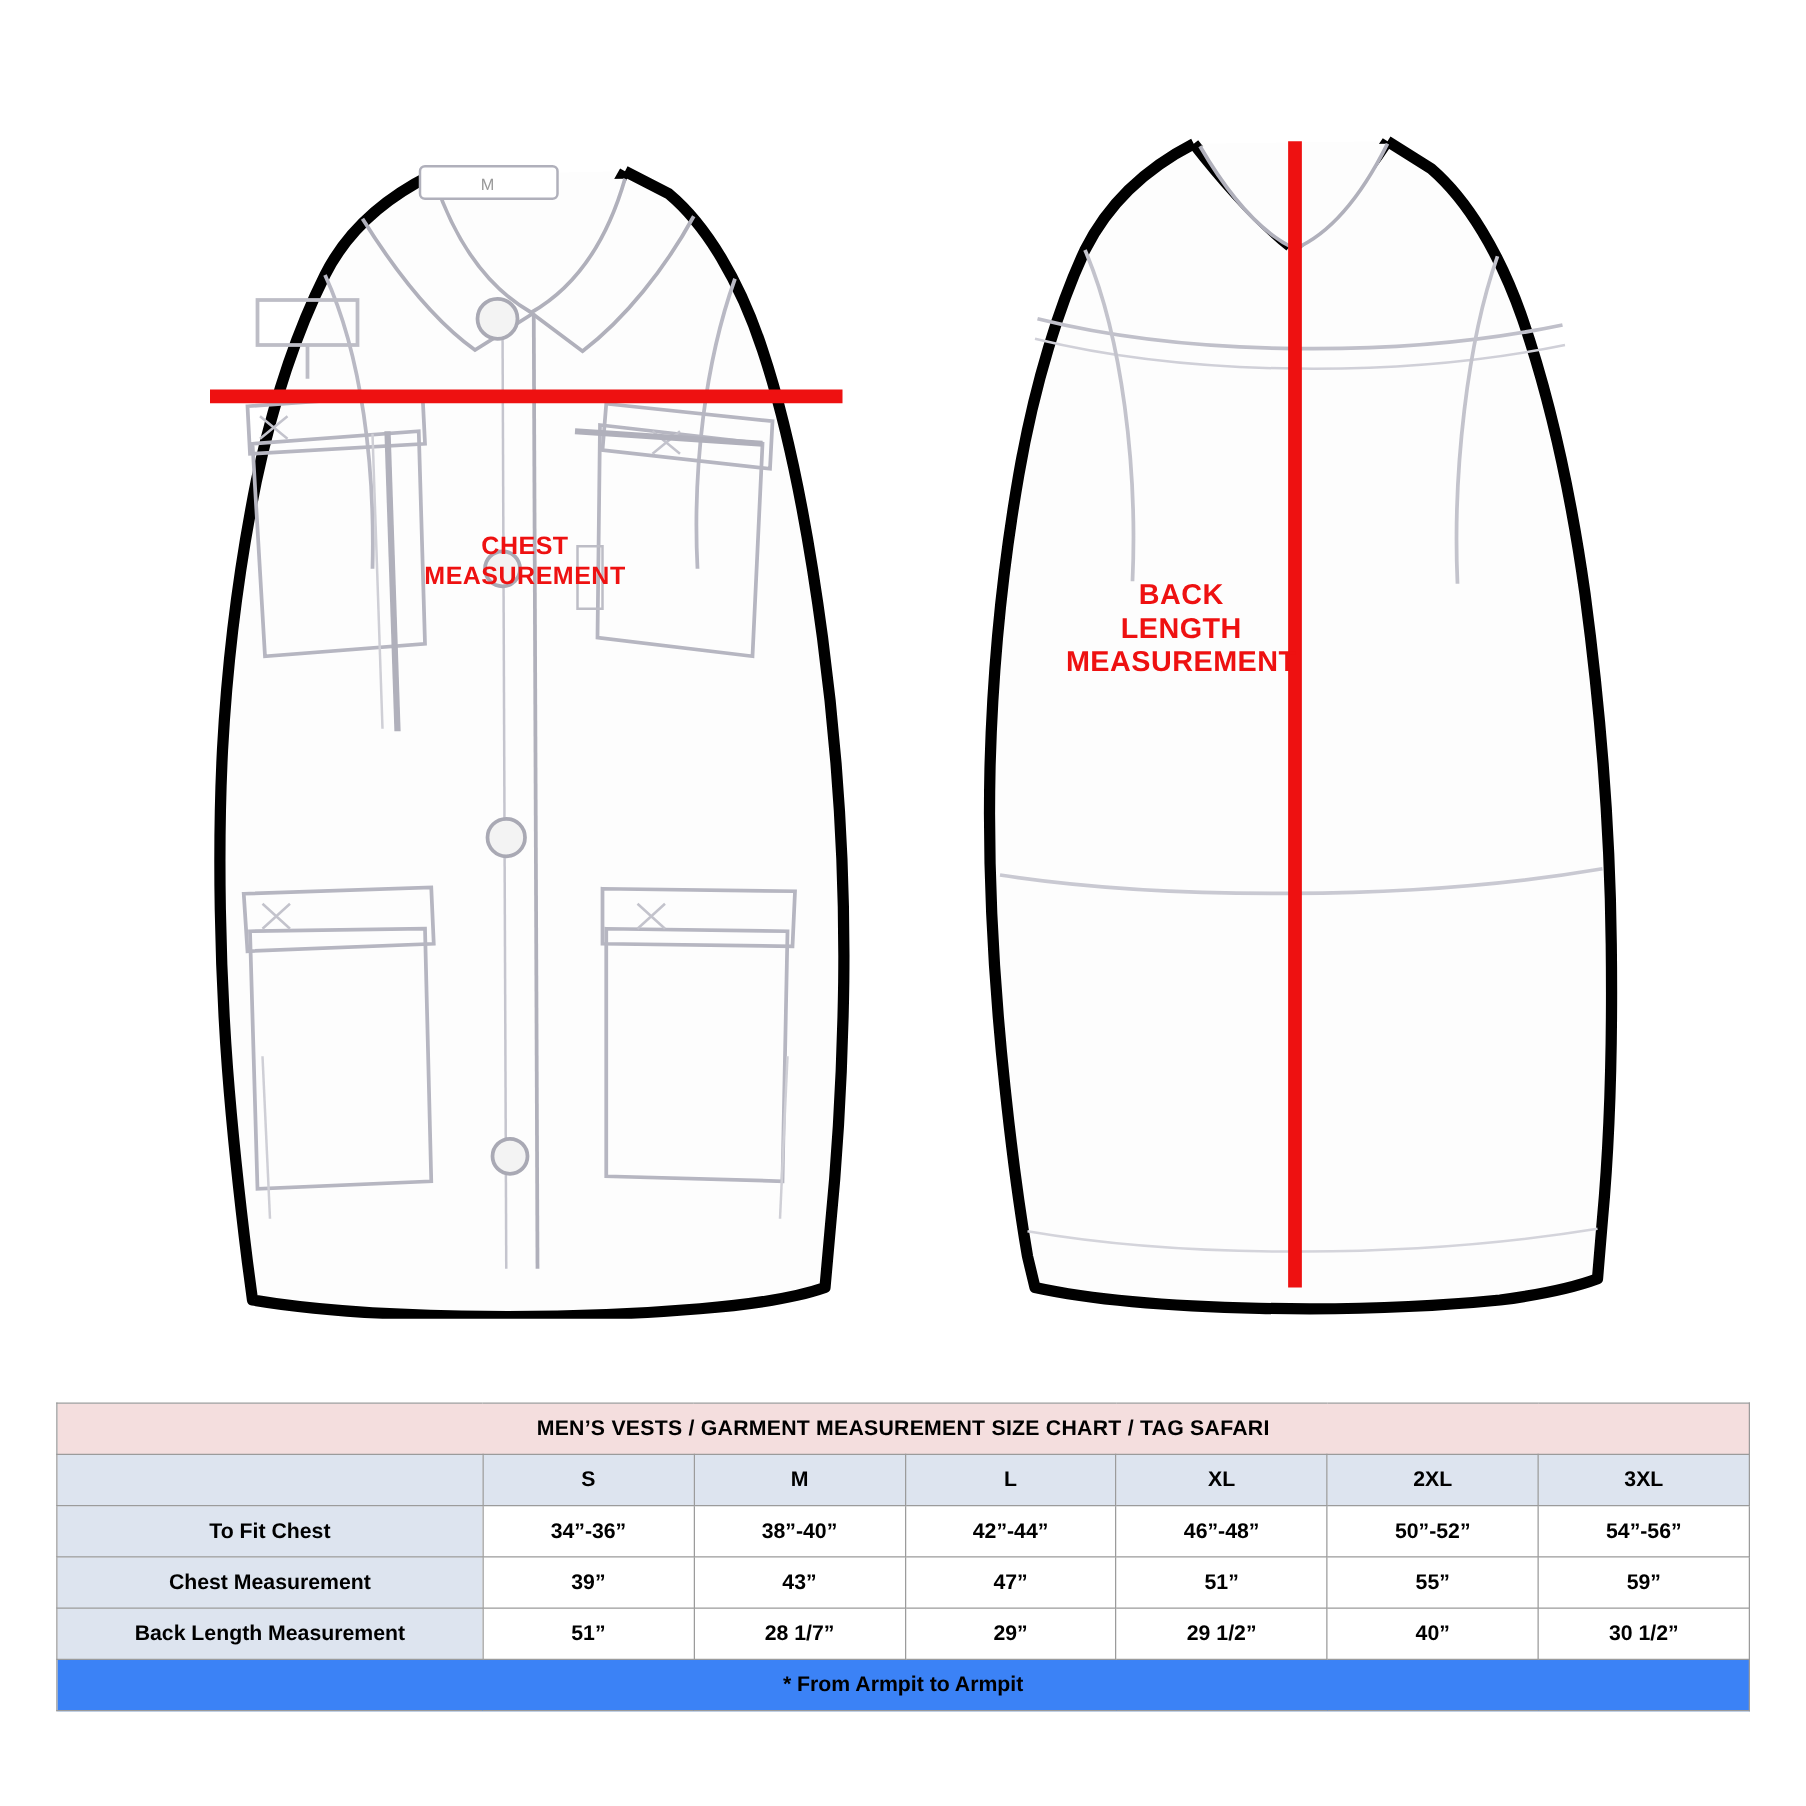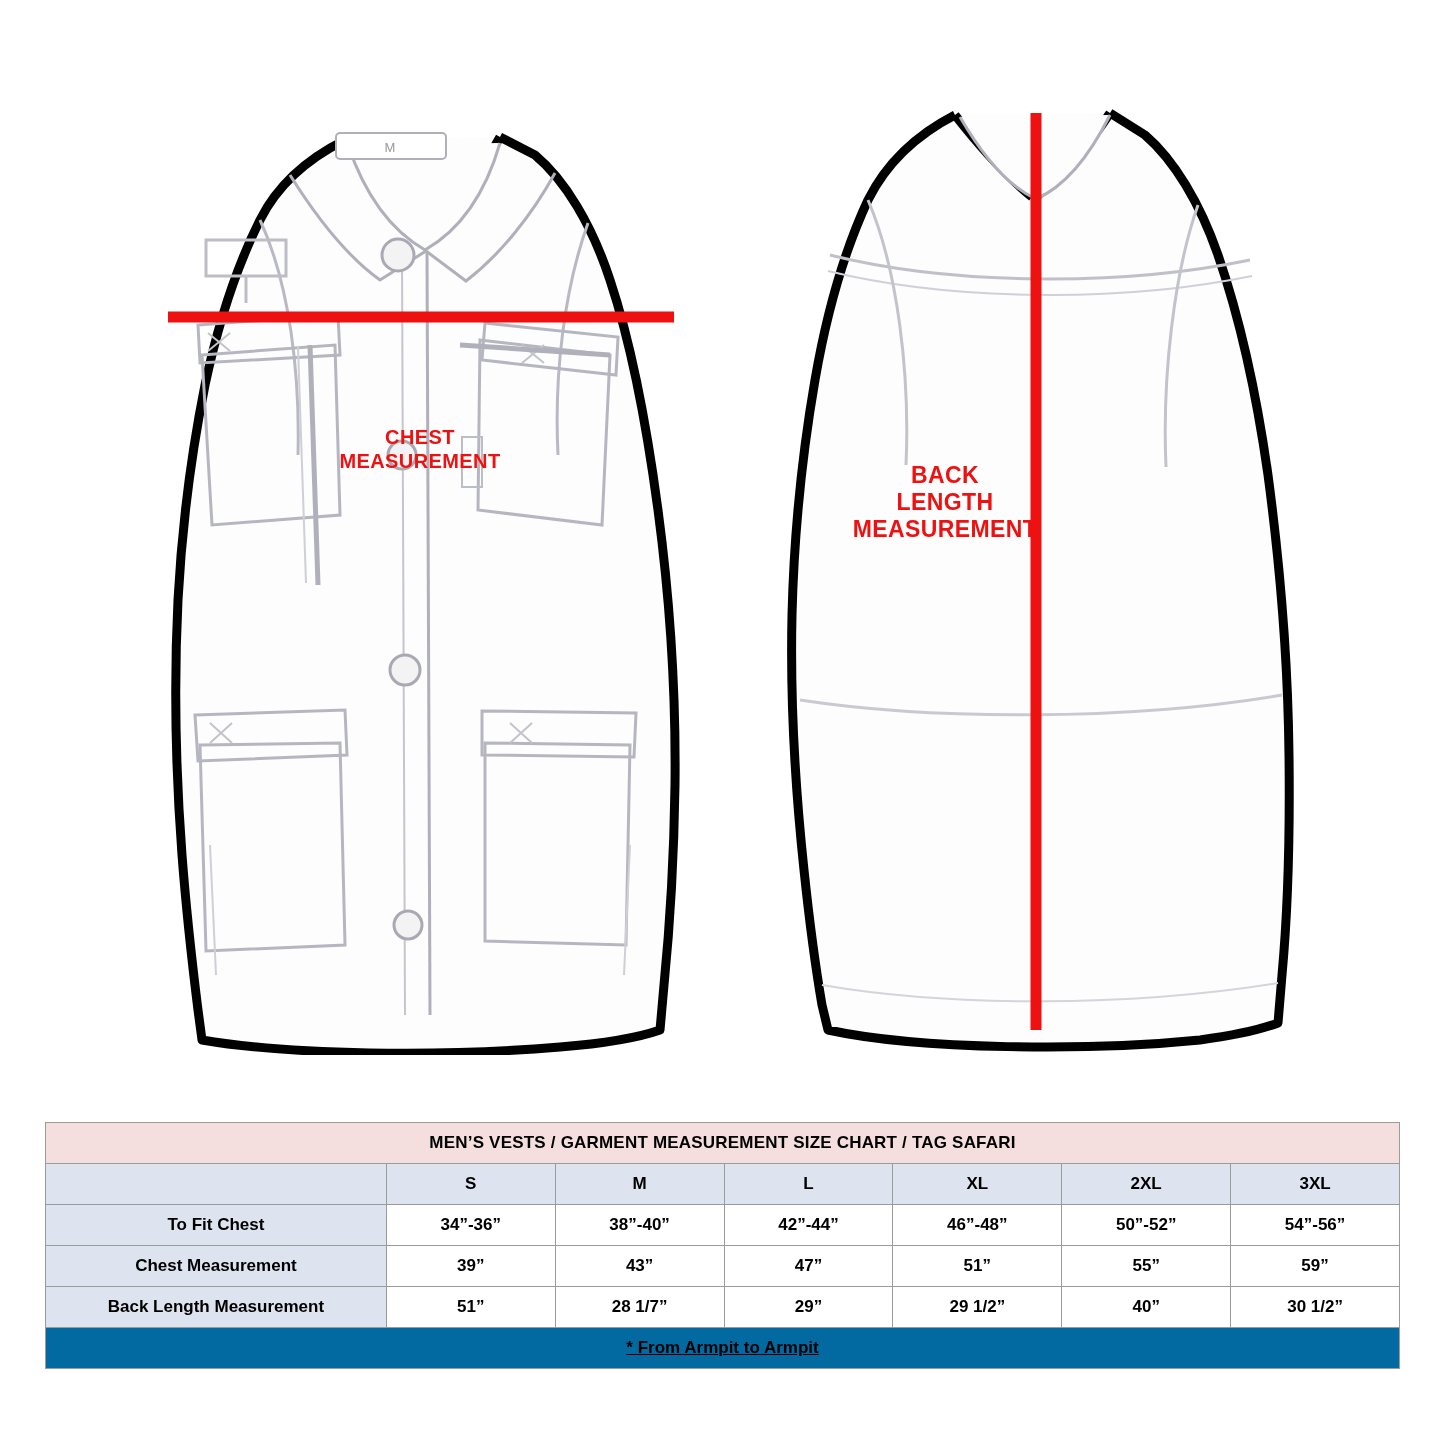--- a/index.html
+++ b/index.html
@@ -102,27 +102,26 @@
     text-align: center;
     font-size: 17px;
     width: 330px;
   }
   .value-cell {
     background: #ffffff;
     font-size: 17px;
     width: 163px;
   }
   .footnote-cell {
-    background: #0369a1;
+    background: #3b82f6;
     text-align: left;
     font-size: 14px;
     font-weight: bold;
     padding-left: 22px;
     height: 40px;
-    text-decoration: underline;
   }
 </style>
 </head>
 <body>
 
 <div id="page">
 
   <div class="illustrations">
 
     <div class="vest-figure vest-front">

